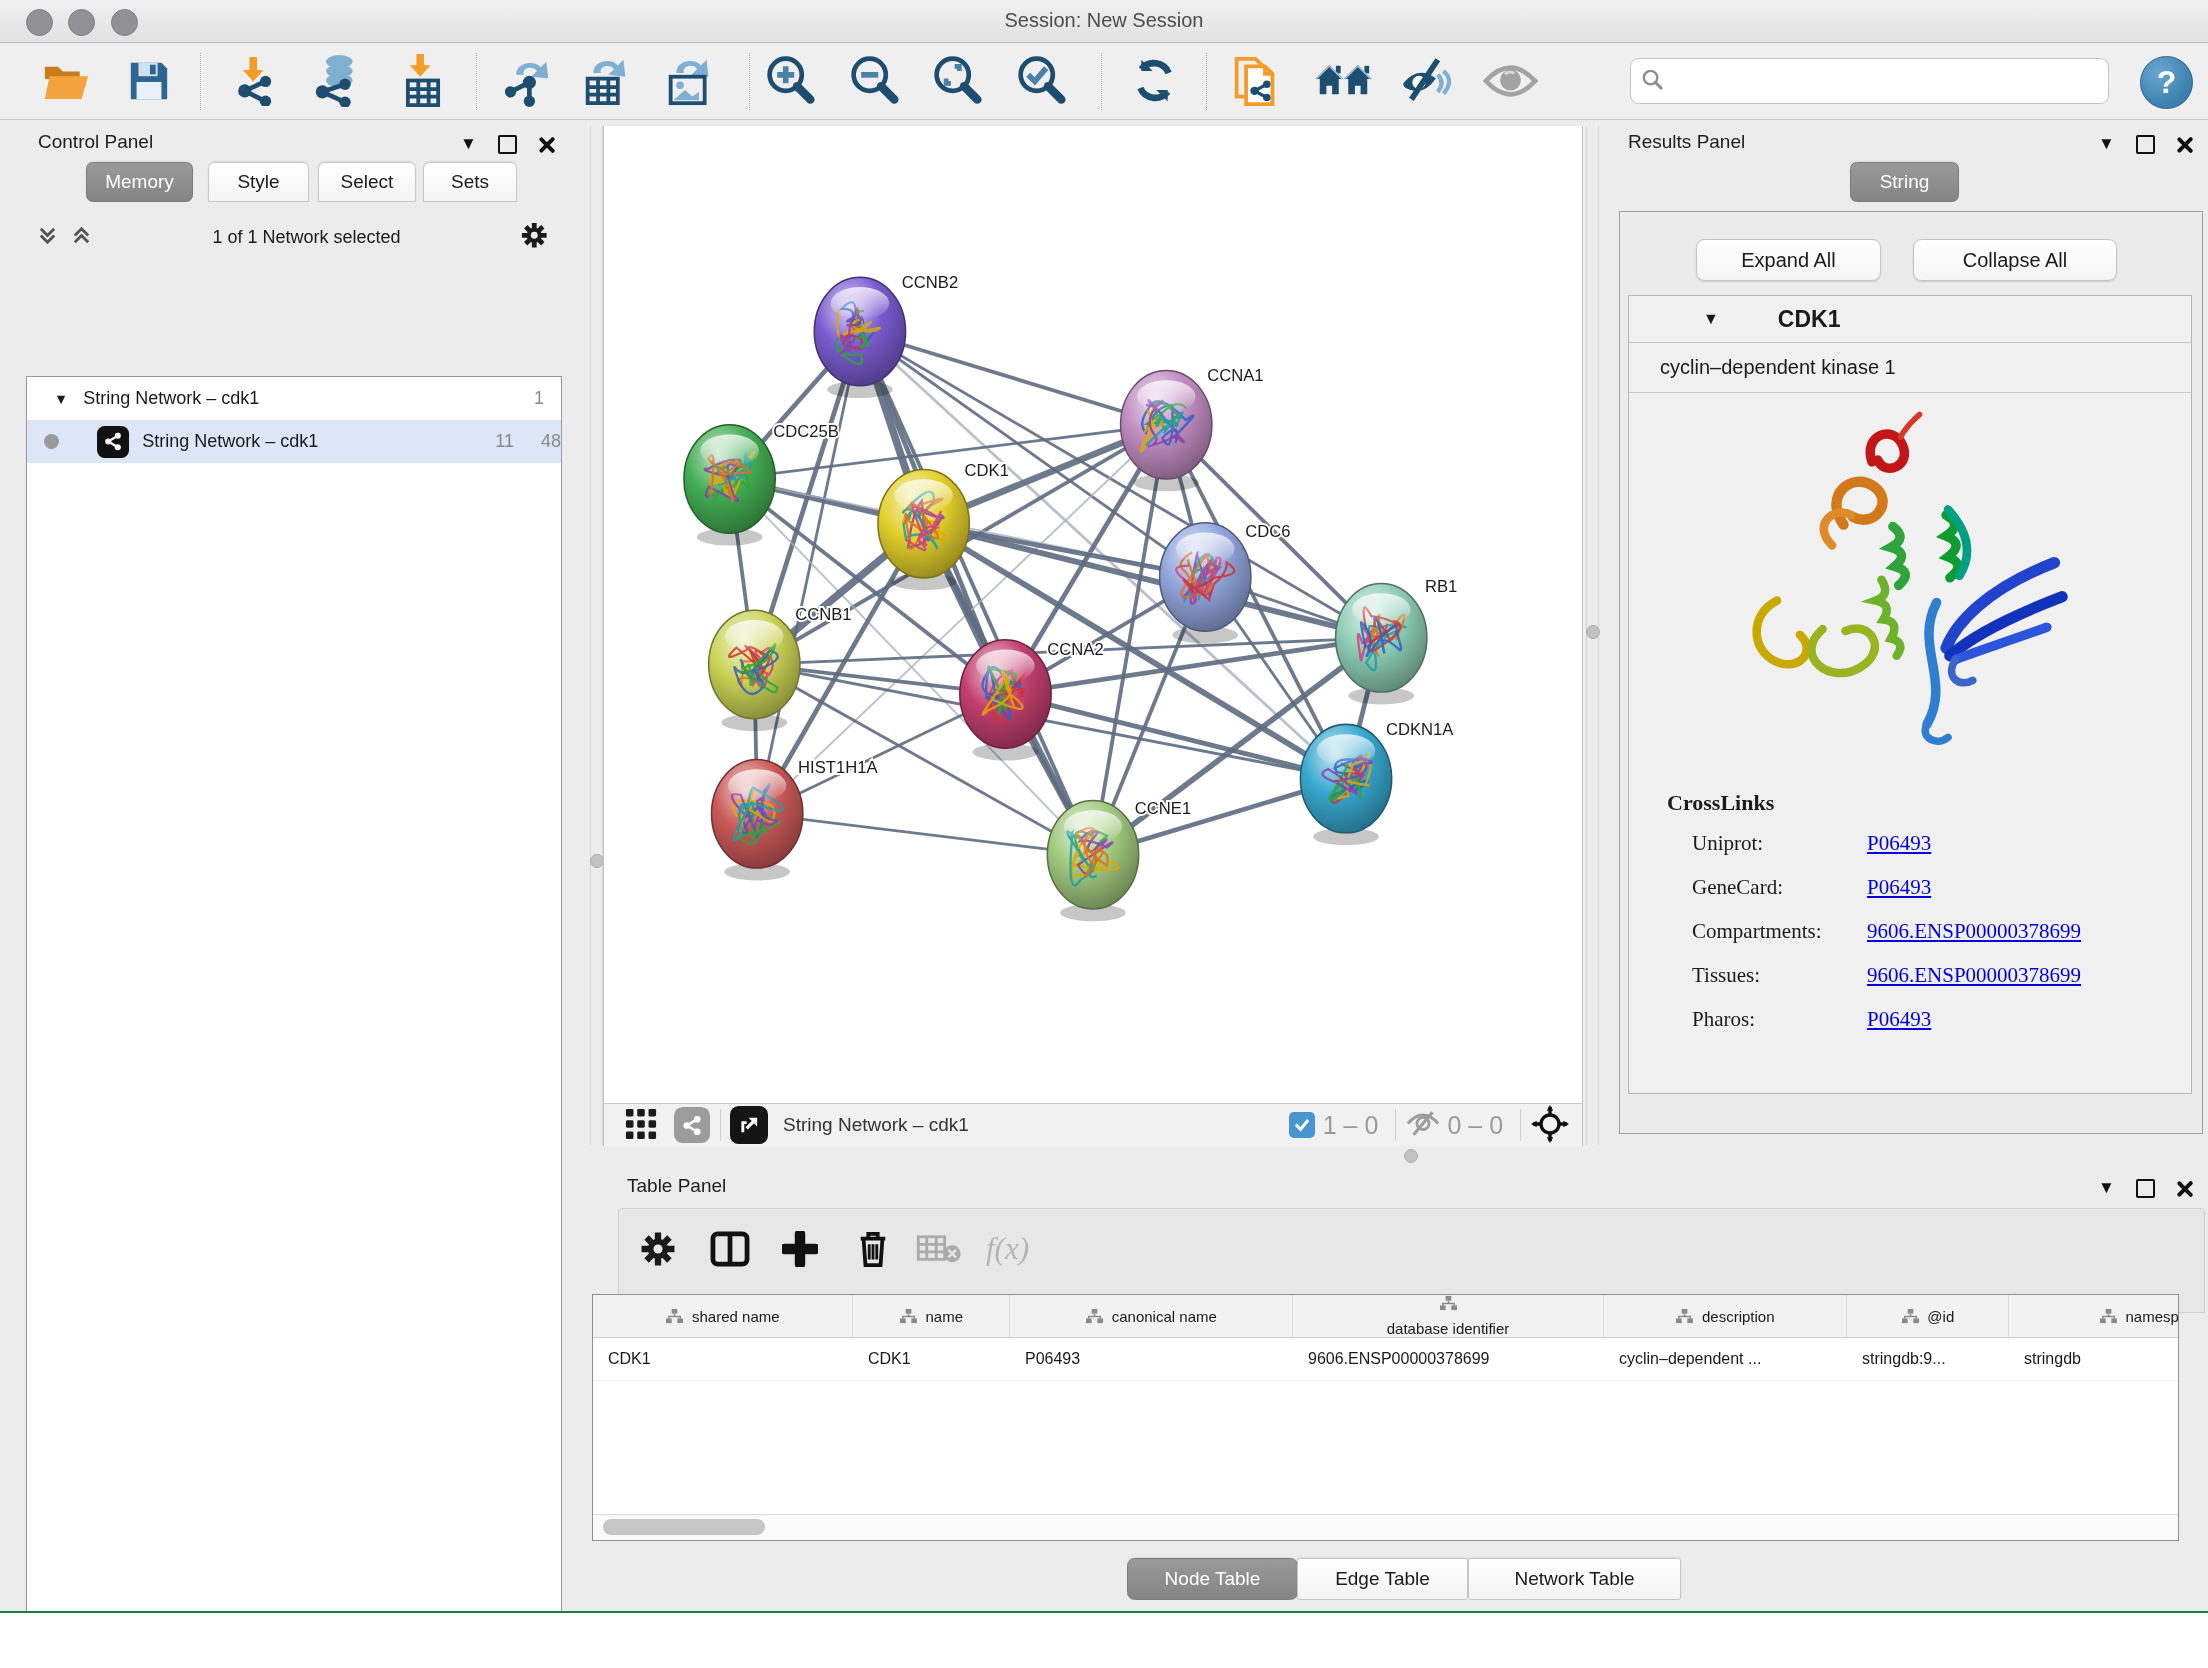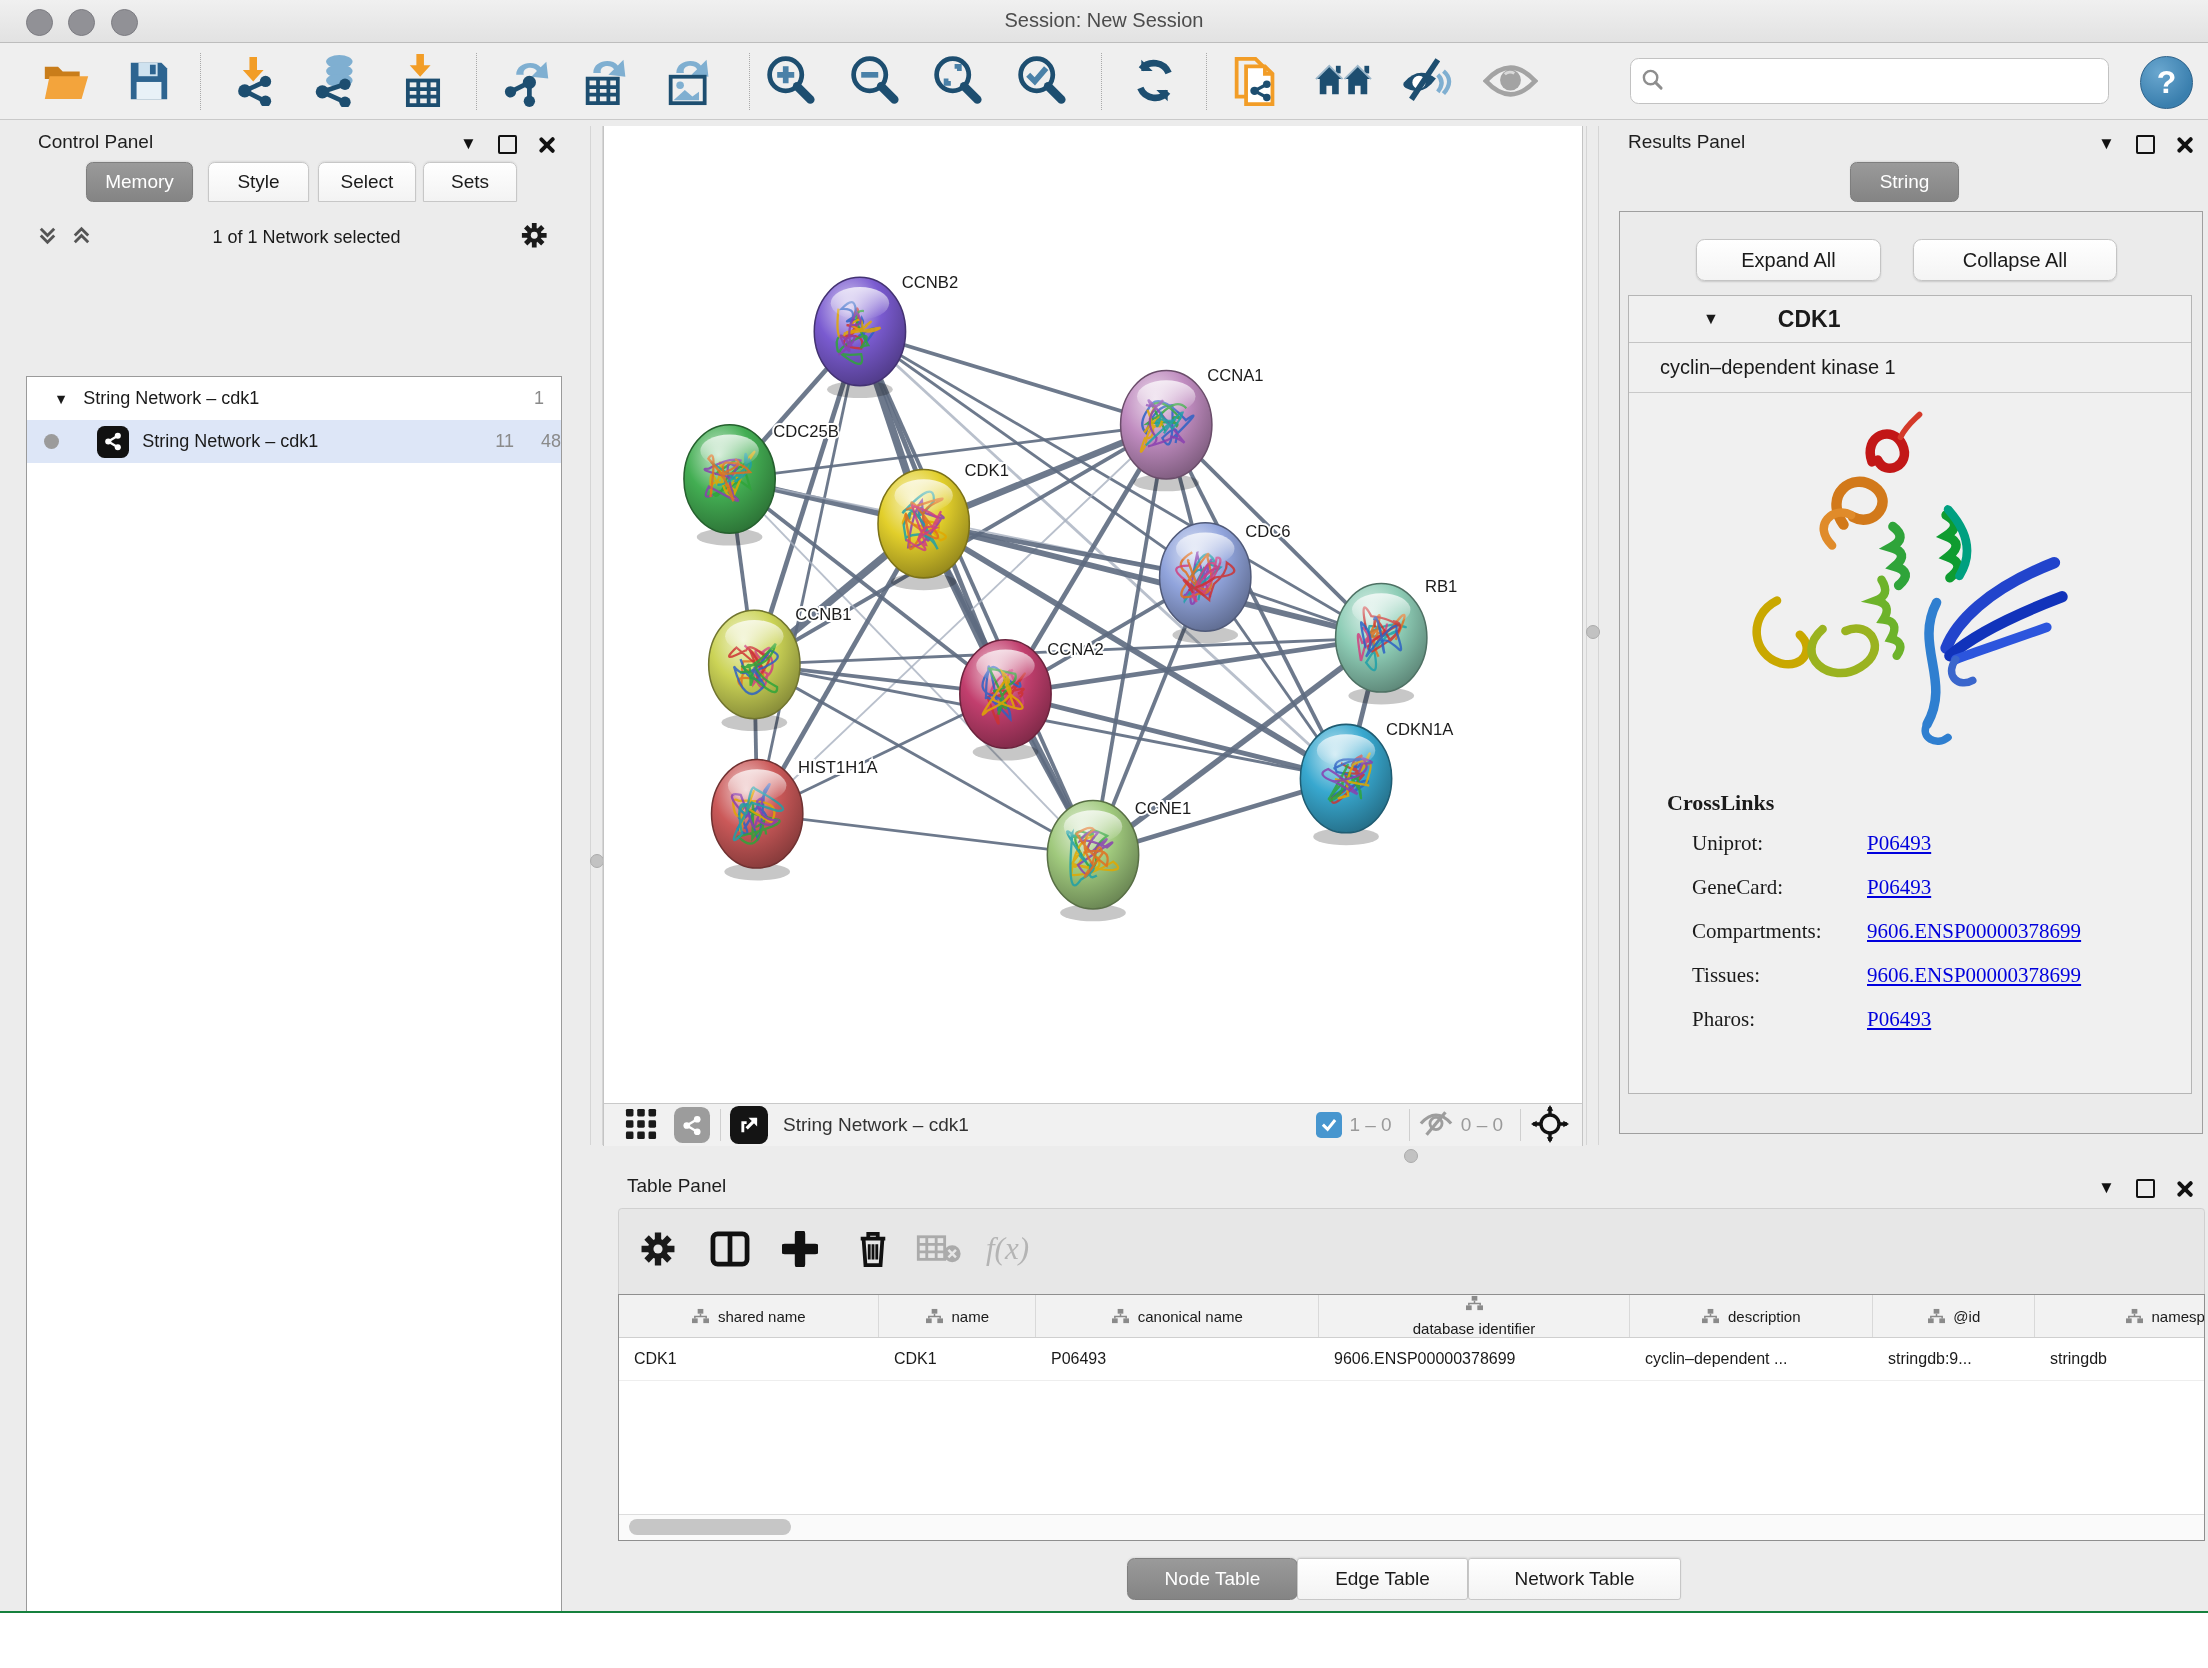--- a/index.html
+++ b/index.html
@@ -54,21 +54,21 @@
     align-items:center;justify-content:center;}
 
   
   .canvas{left:603px;top:126px;width:978px;height:977px;background:#fff;
     border-left:1px solid #c4c4c4;border-right:1px solid #c4c4c4;}
   .net-toolbar{left:603px;top:1103px;width:978px;height:42px;background:#f1f1f1;
     border-top:1px solid #c9c9c9;border-left:1px solid #c4c4c4;border-right:1px solid #c4c4c4;
     display:flex;align-items:center;}
   .nt-sep{width:0;height:32px;border-left:1px solid #cfcfcf;margin:0 9.5px;}
   .nt-title{font-size:19px;color:#333;margin-left:15px;flex:1;}
-  .nt-num{font-size:19px;color:#9a9a9a;margin:0 7.6px;}
+  .nt-num{font-size:25px;color:#9a9a9a;margin:0 7.6px;}
   .chkbox{width:26px;height:26px;border-radius:4.8px;background:#4796cf;display:flex;
     align-items:center;justify-content:center;}
   .splitter-dot{width:12.4px;height:12.4px;border-radius:50%;background:#c2c2c2;border:1px solid #ababab;}
 
   
   .rp-outer{left:1619px;top:211px;width:582px;height:921px;background:#ebebeb;
     border:1.4px solid #9f9f9f;}
   .btn{background:linear-gradient(#ffffff,#f4f4f4);border:1px solid #c4c4c4;border-radius:8.6px;
     font-size:20px;display:flex;align-items:center;justify-content:center;
     box-shadow:0 1px 1.9px rgba(0,0,0,0.15);}
@@ -78,21 +78,21 @@
     font-size:20px;padding-left:31px;}
   .serif{font-family:"Liberation Serif",serif;}
   .xl-row{display:flex;font-size:21px;height:44px;align-items:center;}
   .xl-label{width:175px;padding-left:63px;}
   .xl-link{color:#0000dd;text-decoration:underline;}
 
   
   .tp-toolbar-icon{position:absolute;top:1221px;width:55px;height:55px;display:flex;
     align-items:center;justify-content:center;}
   .fx{font-family:"Liberation Serif",serif;font-style:italic;font-size:31px;color:#b4b4b4;}
-  .tbl-box{left:618px;top:1294px;width:1585px;height:245px;background:#fff;border:1.4px solid #8f8f8f;
+  .tbl-box{left:592px;top:1294px;width:1585px;height:245px;background:#fff;border:1.4px solid #8f8f8f;
     overflow:hidden;}
   .tbl-header{display:flex;height:42px;background:#f2f2f2;border-bottom:1px solid #cfcfcf;}
   .th{display:flex;align-items:center;justify-content:center;gap:7.6px;font-size:15px;
     border-right:1px solid #d9d9d9;box-sizing:border-box;flex:none;overflow:hidden;}
   .tbl-row{display:flex;height:42px;border-bottom:1px solid #eee;}
   .td{display:flex;align-items:center;font-size:16px;padding-left:15px;box-sizing:border-box;
     flex:none;overflow:hidden;white-space:nowrap;}
   .hscroll{position:absolute;left:0;bottom:0;width:100%;height:25px;background:#fafafa;
     border-top:1px solid #ddd;}
   .hthumb{position:absolute;left:9.5px;top:3.8px;width:162px;height:16px;border-radius:8.6px;background:#c6c6c6;}

